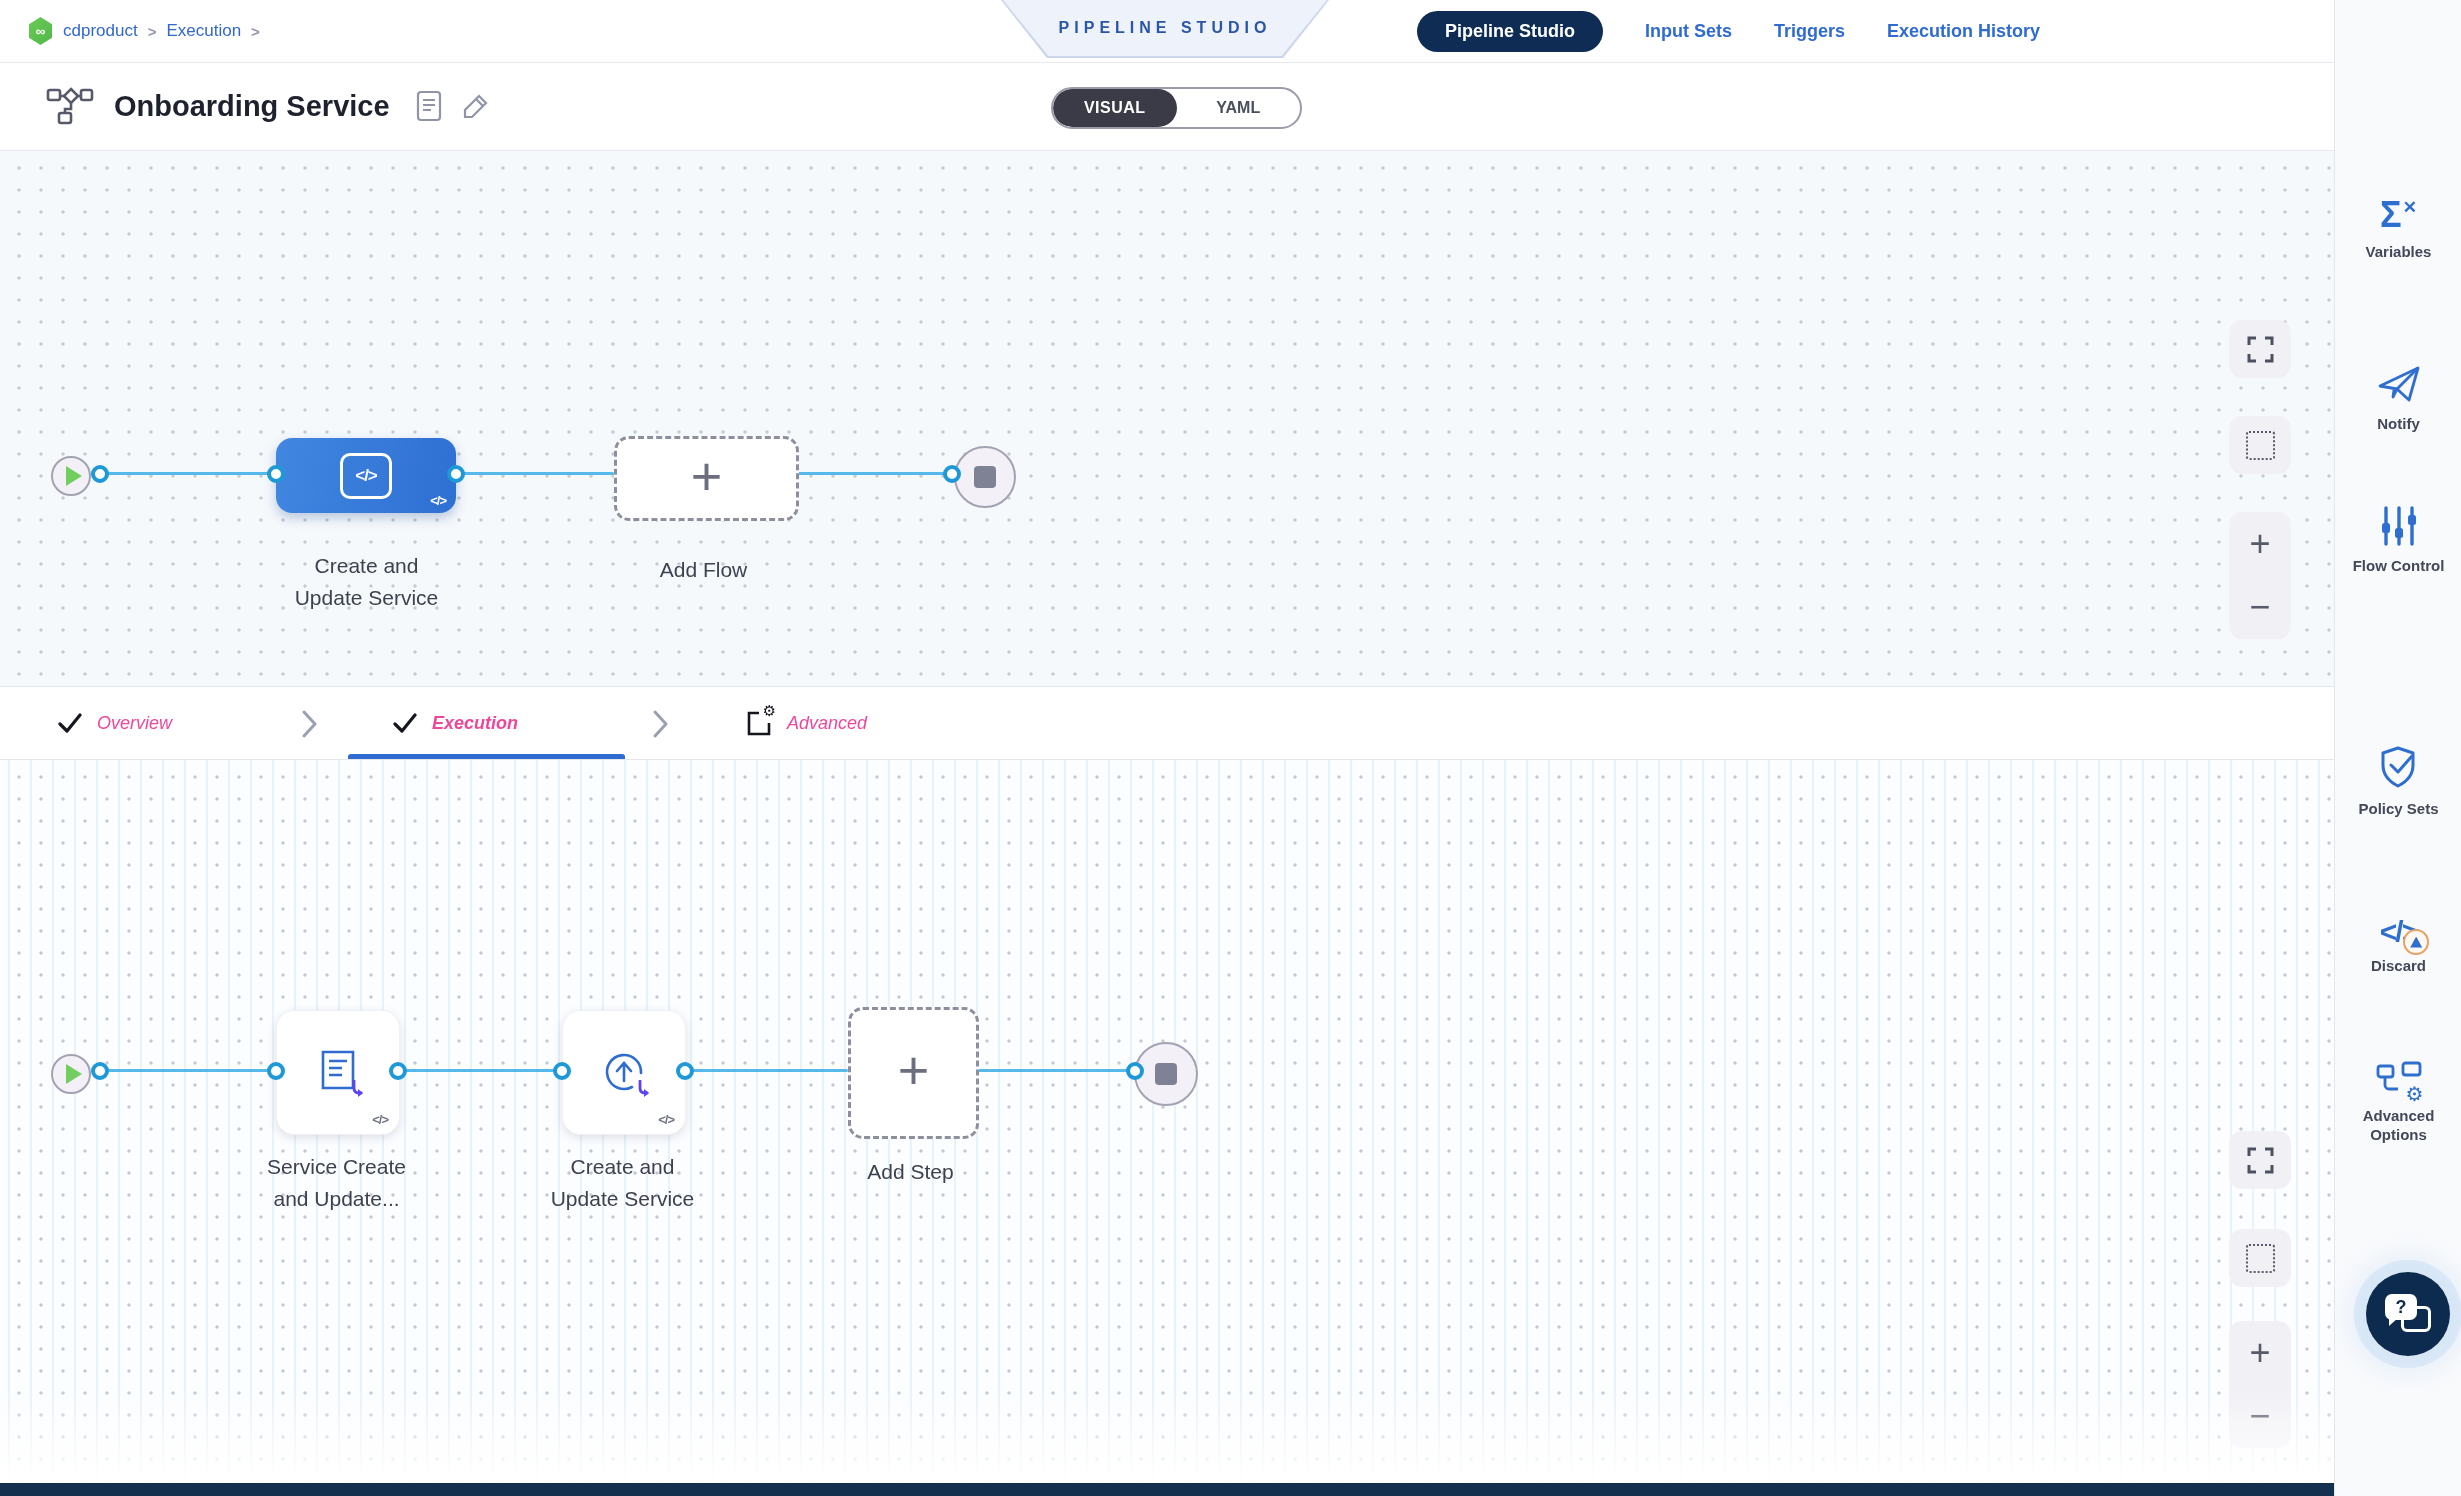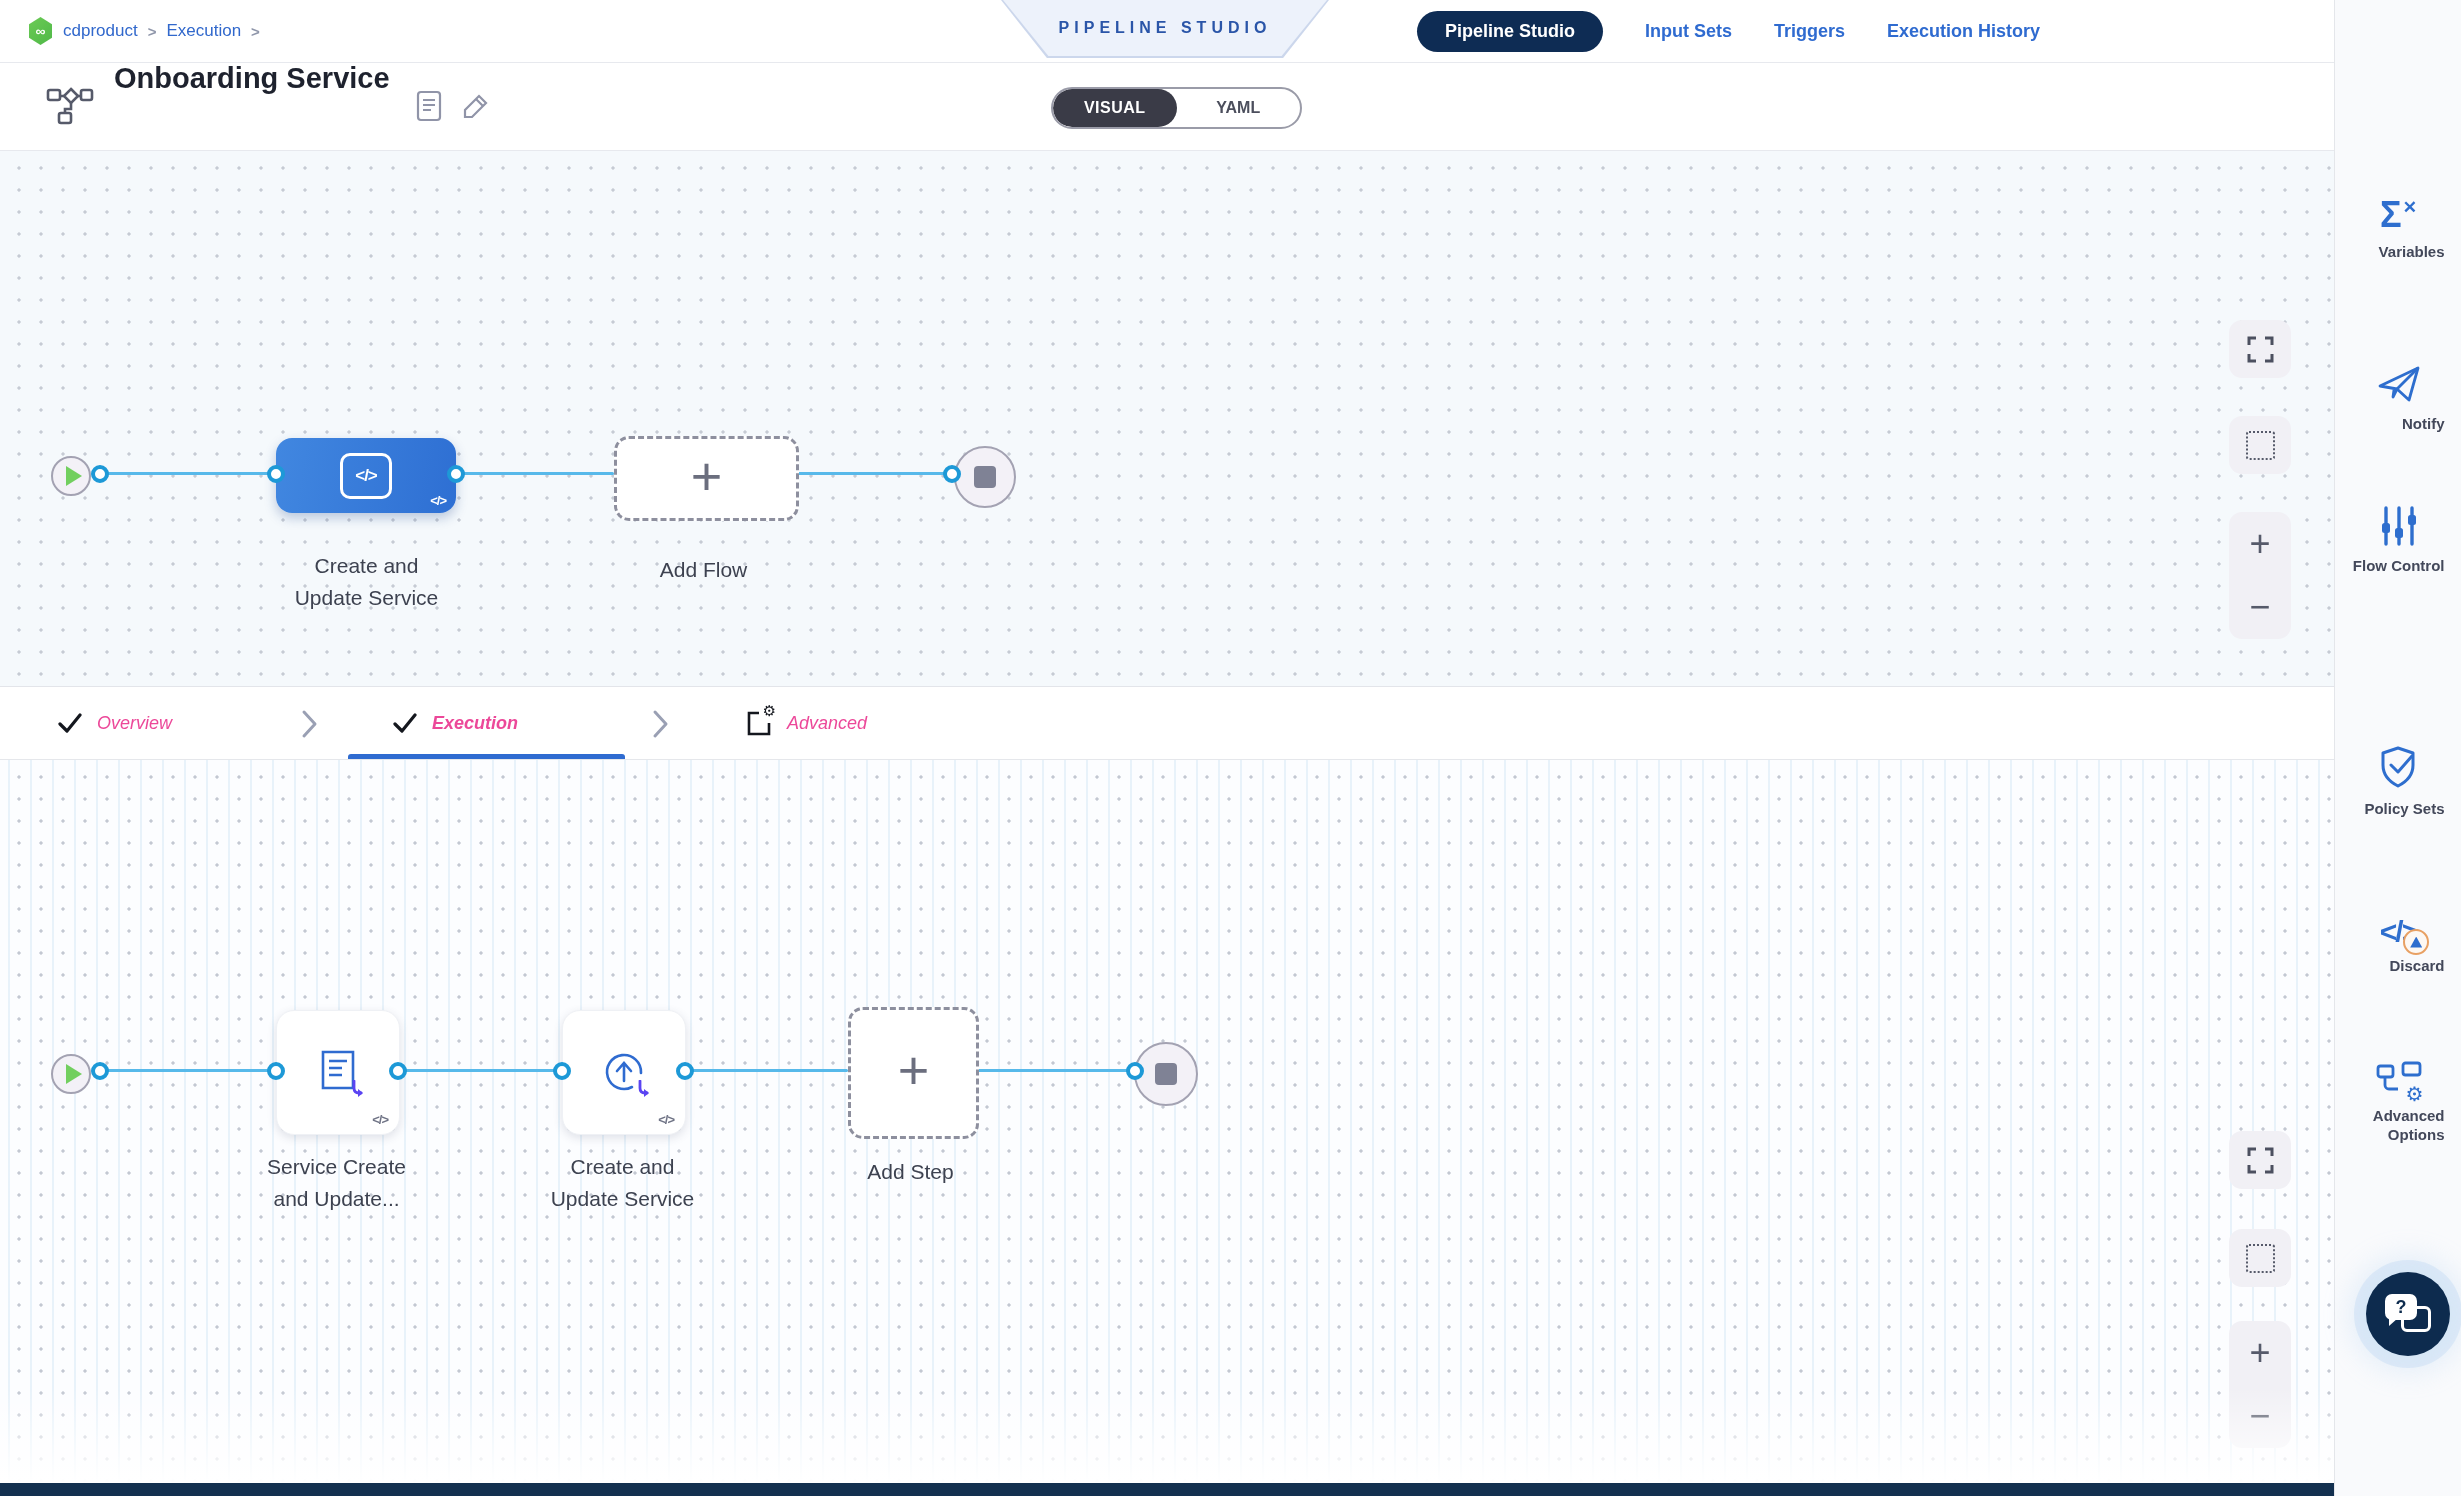--- a/index.html
+++ b/index.html
@@ -22,21 +22,21 @@
           clip-path:polygon(0 0,100% 0,86% 100%,14% 100%);background:#edf2fb;
           display:flex;align-items:center;justify-content:center;}
   .banner-text{color:#2a55a8;font-weight:bold;font-size:16px;letter-spacing:5px;}
 
   .navtabs{position:absolute;left:1417px;top:0;height:62px;display:flex;align-items:center;gap:42px;}
   .navpill{background:#0e2c54;color:#fff;font-weight:bold;font-size:18px;padding:10px 28px;border-radius:26px;cursor:pointer;}
   .navlink{color:#2f6bd0;font-weight:bold;font-size:18px;cursor:pointer;}
 
   
   .header2{position:absolute;left:0;top:62px;width:2334px;height:88px;background:#fff;border-bottom:1px solid #e7e9ee;z-index:4;}
-  .title-group{position:absolute;left:46px;top:0;height:88px;display:flex;gap:20px;}
+  .title-group{position:absolute;left:46px;top:0;height:88px;display:flex;align-items:center;gap:20px;}
   .page-title{font-size:29px;font-weight:bold;color:#1e222e;}
   .hicon{display:flex;align-items:center;}
 
   .toggle{position:absolute;left:1051px;top:25px;width:247px;height:38px;border:2px solid #9a9ba8;
           border-radius:22px;background:#fff;display:flex;overflow:hidden;}
   .tg-visual{flex:1;background:#3a3b47;color:#fff;border-radius:19px;display:flex;align-items:center;
              justify-content:center;font-weight:bold;font-size:16px;letter-spacing:0.5px;cursor:pointer;}
   .tg-yaml{flex:1;color:#4b4e5c;display:flex;align-items:center;justify-content:center;font-weight:bold;font-size:16px;cursor:pointer;}
 
   .btn-save-group{position:absolute;left:1679px;top:76px;height:48px;display:flex;border-radius:9px;overflow:hidden;}
@@ -105,21 +105,21 @@
   .tab-label.bold{font-weight:bold;}
   .tab-sep{position:absolute;top:22px;}
   .exec-underline{position:absolute;left:348px;bottom:0;width:277px;height:5px;background:#2f6bd0;border-radius:3px 3px 0 0;}
   .save-template-btn{position:absolute;left:1988px;top:14px;width:313px;height:44px;border:2px solid #2563c4;
            border-radius:8px;color:#2563c4;font-weight:bold;font-size:20px;display:flex;align-items:center;
            justify-content:center;gap:12px;background:#fff;cursor:pointer;}
 
   
   .sidebar{position:absolute;left:2334px;top:0;width:127px;height:1496px;background:#f9fafc;border-left:1px solid #e4e6ea;}
   .sb-item{position:absolute;left:0;width:127px;display:flex;flex-direction:column;align-items:center;gap:9px;cursor:pointer;}
-  .sb-label{font-size:15px;font-weight:bold;color:#43485a;text-align:right;line-height:19px;width:92px;}
+  .sb-label{font-size:15px;font-weight:bold;color:#43485a;text-align:center;line-height:19px;width:92px;}
   .sigma-icon{color:#2e6ece;font-weight:bold;font-size:36px;line-height:1;display:flex;align-items:flex-start;}
   .sigma-x{font-size:17px;margin-top:2px;margin-left:1px;}
   .codebase-glyph{color:#2e6ece;font-weight:bold;font-size:30px;letter-spacing:-2px;position:relative;line-height:1;}
   .warn-badge{position:absolute;right:-12px;bottom:-8px;width:22px;height:22px;border:2px solid #e8a063;border-radius:50%;
               background:#fdf8f3;display:flex;align-items:center;justify-content:center;}
   .warn-tri{width:12px;height:11px;background:#2e6ece;clip-path:polygon(50% 0,100% 100%,0 100%);}
   .adv-gear{position:absolute;color:#2e6ece;font-size:20px;right:-2px;bottom:-7px;line-height:1;}
   .chat-btn{position:absolute;left:31px;top:1272px;width:84px;height:84px;border-radius:50%;background:#0d2b4e;
             box-shadow:0 0 0 12px rgba(170,205,240,.28),0 0 26px 18px rgba(170,205,240,.22);
             display:flex;align-items:center;justify-content:center;cursor:pointer;}

